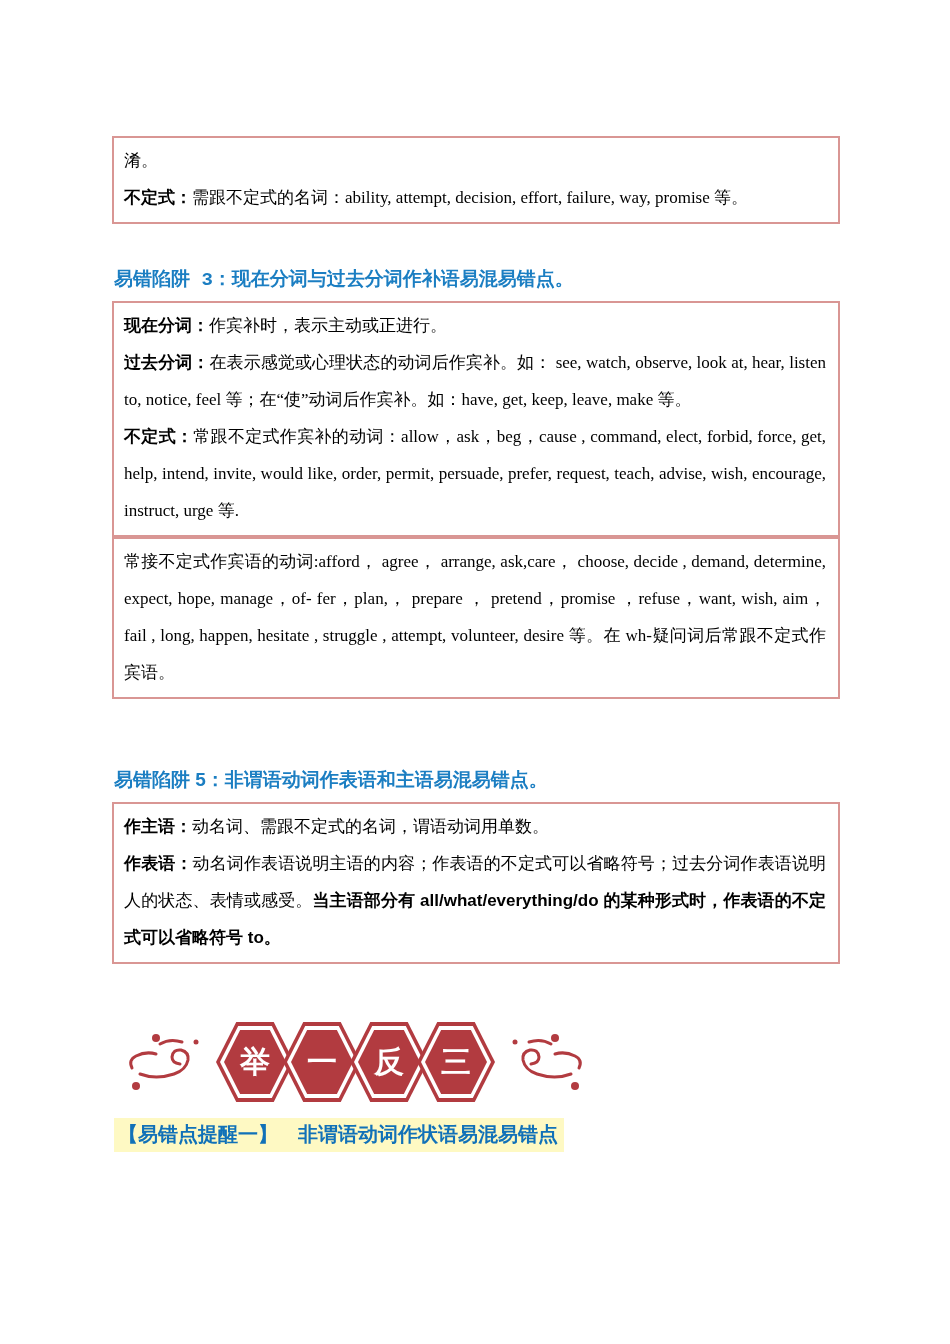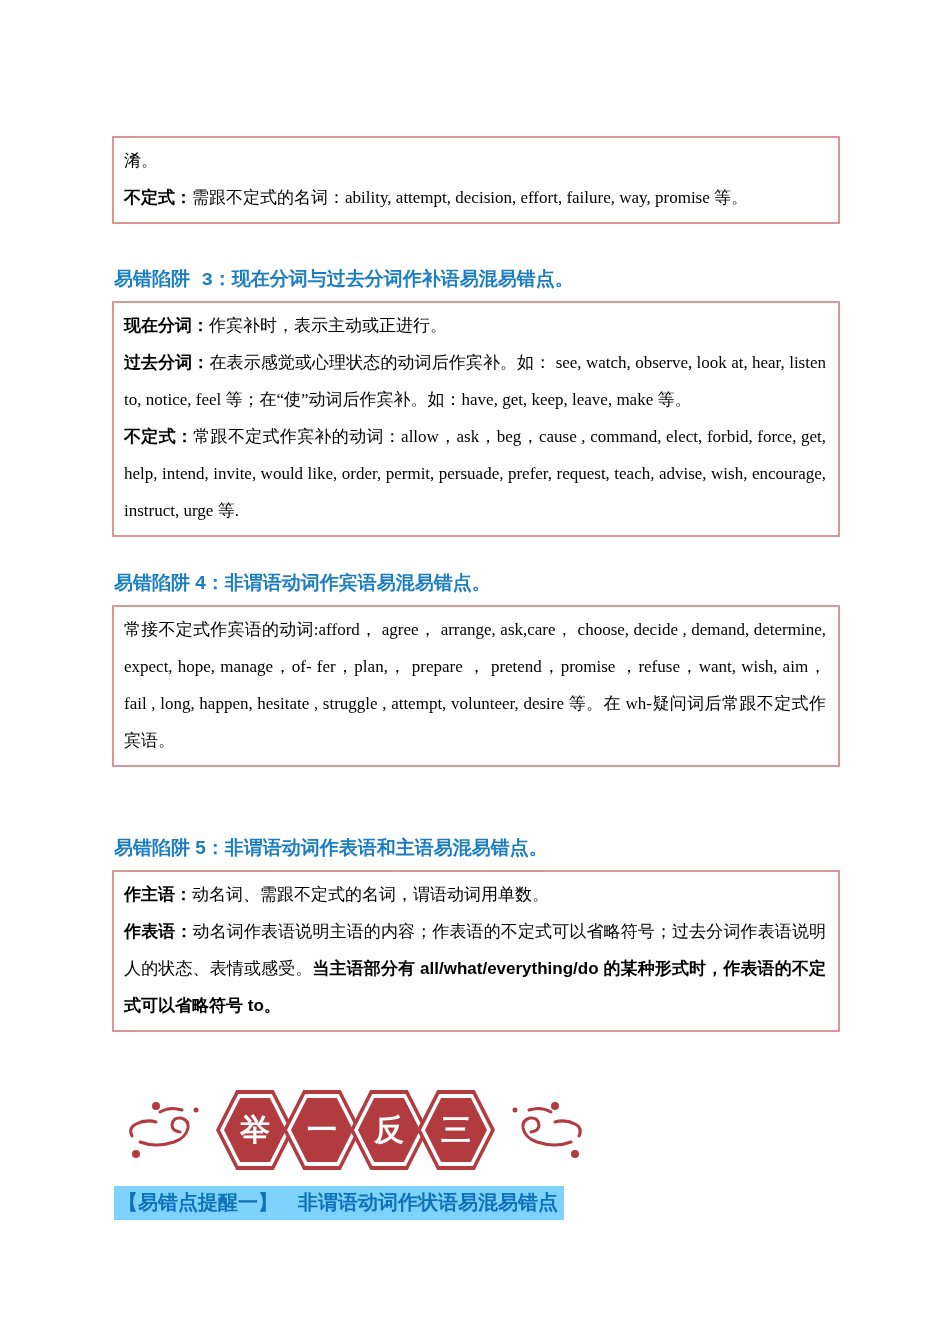--- a/index.html
+++ b/index.html
@@ -73,21 +73,21 @@
     font-family: "Liberation Sans", "DejaVu Sans", sans-serif;
     font-weight: bold;
     font-size: 30px;
   }
 
   
   .highlight-heading {
     display: inline-block;
     margin-top: 14px;
     margin-left: 2px;
-    background: #7dd3fc;
+    background: #fef9c3;
     color: #1171b8;
     font-family: "Liberation Sans", "DejaVu Sans", sans-serif;
     font-weight: bold;
     font-size: 20px;
     padding: 3px 6px 4px 4px;
   }
 </style>
 </head>
 <body>
 
@@ -111,21 +111,20 @@
     </p>
     <p>
       <span class="lbl">过去分词：</span><span>在表示感觉或心理状态的动词后作宾补。如： see, watch, observe, look at, hear, listen to, notice, feel 等；在“使”动词后作宾补。如：have, get, keep, leave, make 等。</span>
     </p>
     <p>
       <span class="lbl">不定式：</span><span>常跟不定式作宾补的动词：allow，ask，beg，cause , command, elect, forbid, force, get, help, intend, invite, would like, order, permit, persuade, prefer, request, teach, advise, wish, encourage, instruct, urge 等.</span>
     </p>
   </div>
 
   
-  <h2 class="blue-heading gap-b">易错陷阱 4：非谓语动词作宾语易混易错点。</h2>
   <div class="tip-box">
     <p>常接不定式作宾语的动词:afford， agree， arrange, ask,care，  choose, decide , demand, determine, expect, hope, manage，of- fer，plan,，  prepare ， pretend，promise ，refuse，want, wish, aim，  fail , long, happen, hesitate , struggle , attempt, volunteer, desire 等。在 wh-疑问词后常跟不定式作宾语。</p>
   </div>
 
   
   <h2 class="blue-heading gap-c">易错陷阱 5：非谓语动词作表语和主语易混易错点。</h2>
   <div class="tip-box">
     <p>
       <span class="lbl">作主语：</span><span>动名词、需跟不定式的名词，谓语动词用单数。</span>
     </p>

